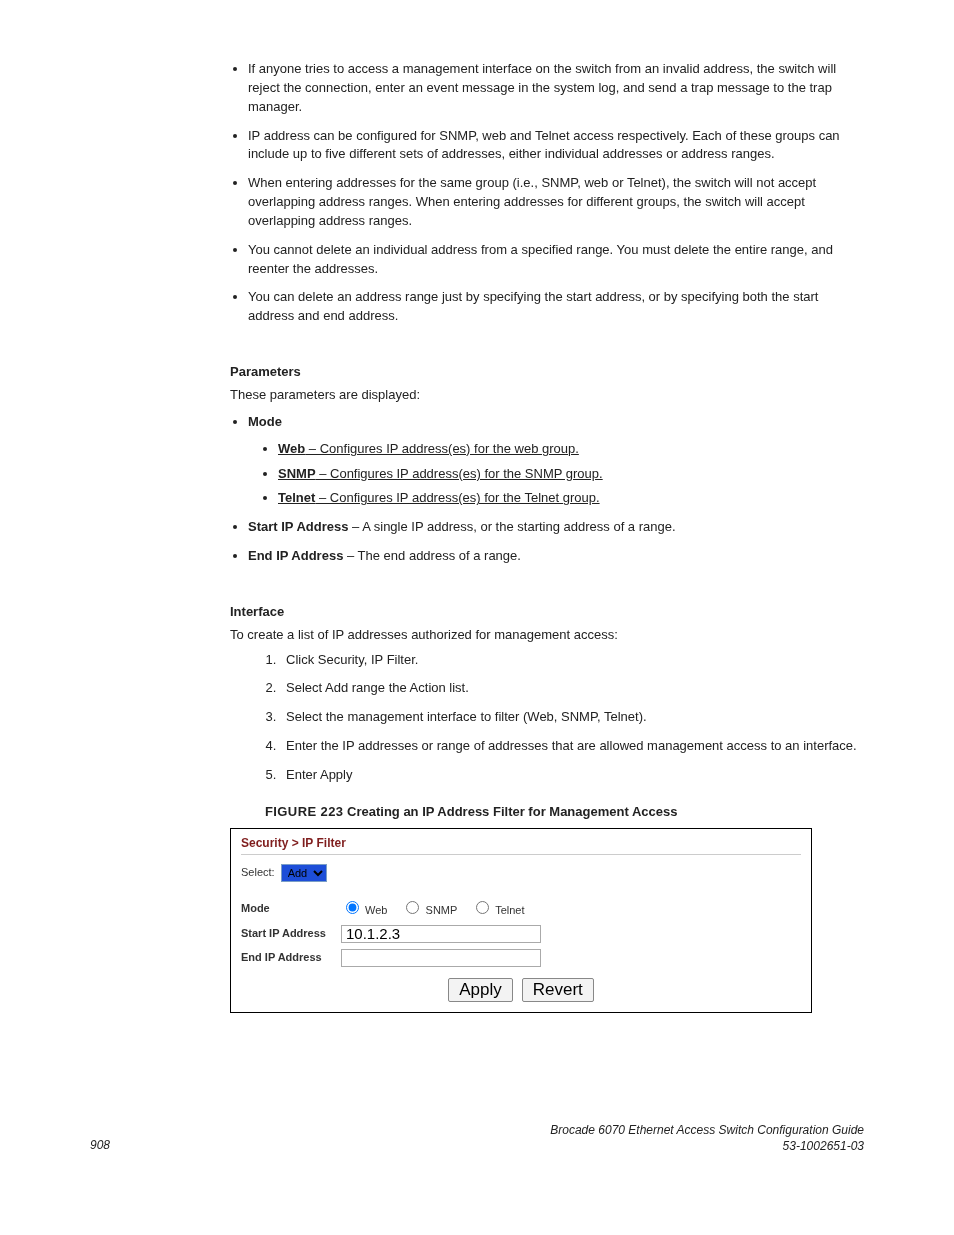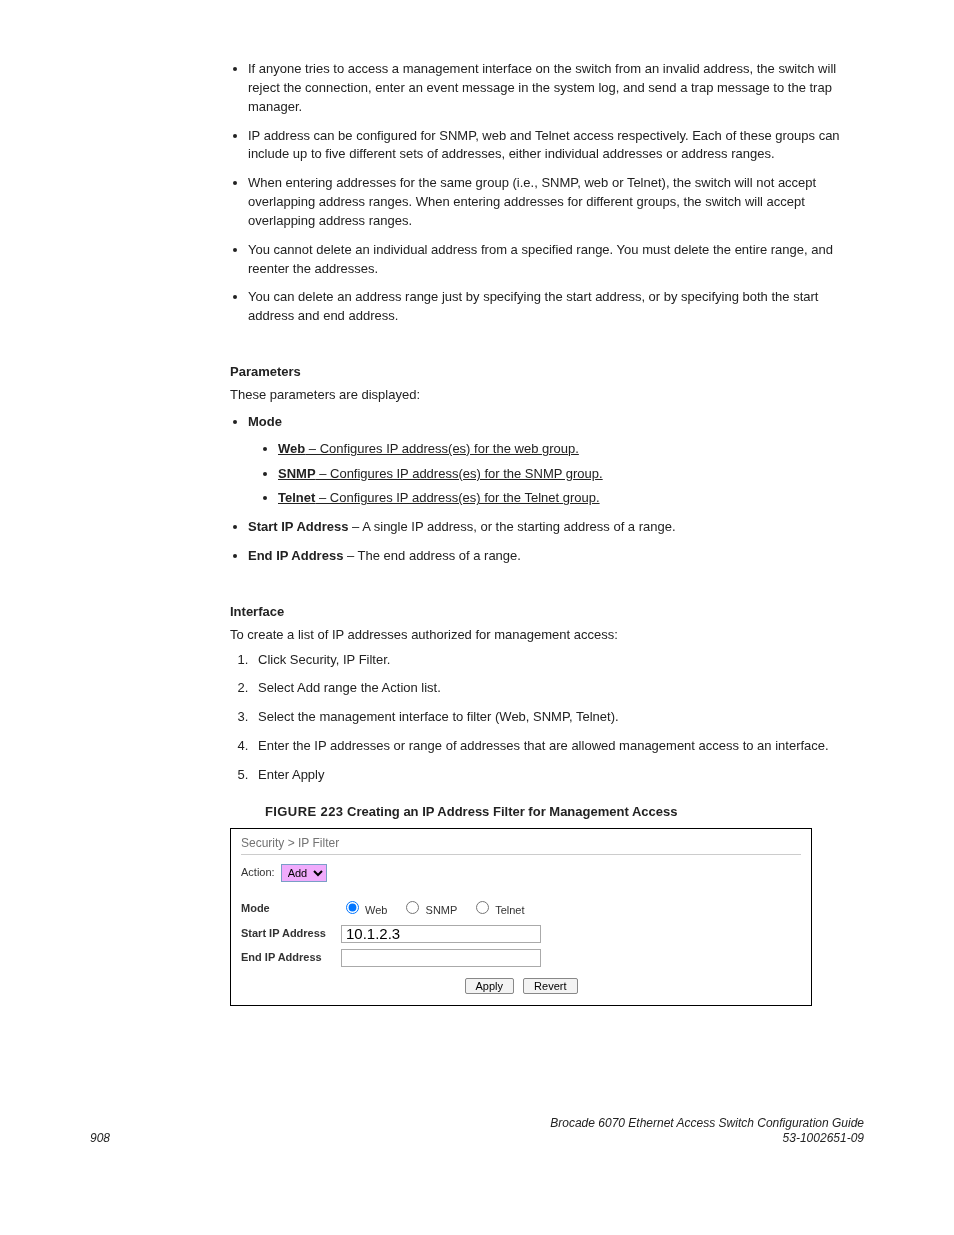--- a/index.html
+++ b/index.html
@@ -57,20 +57,21 @@
     margin-top: 37px;
     margin-bottom: 4px;
   }
   ol.steps {
     margin: 6px 0 18px 0;
     padding-left: 22px;
   }
   ol.steps li {
     margin-bottom: 10px;
     padding-left: 6px;
+    margin-left: 28px;
   }
   .figure-caption {
     margin-top: 16px;
     margin-bottom: 6px;
     margin-left: 35px;
   }
   .figure-caption .fig-label {
     font-family: Arial, sans-serif;
     font-weight: bold;
     letter-spacing: 0.4px;
@@ -81,43 +82,43 @@
 
   
   .fig223 {
     border: 1px solid #000;
     width: 580px;
     padding: 0;
     font-size: 11px;
     color: #333;
   }
   .fig223 .crumb {
-    color: #737373;
-    font-weight: normal;
+    color: #7f1d1d;
+    font-weight: bold;
     padding: 6px 10px 2px 10px;
     font-size: 12px;
   }
   .fig223 .sep {
     border-bottom: 1px solid #ccc;
     margin: 0 10px 6px 10px;
   }
   .fig223 .row {
     display: flex;
     align-items: center;
     padding: 3px 10px;
   }
   .fig223 .lab {
     width: 100px;
     font-size: 11px;
     font-weight: bold;
     color: #333;
   }
   .fig223 select.action {
     border: 1px solid #7a9ec6;
-    background: #f0abfc;
+    background: #1d4ed8;
     font-size: 11px;
     padding: 0 2px;
     height: 18px;
   }
   .fig223 .mode-opts label {
     margin-right: 14px;
     font-size: 11px;
     font-weight: normal;
   }
   .fig223 input[type=text] {
@@ -127,21 +128,21 @@
     font-size: 15px;
     padding: 0 4px;
   }
   .fig223 .fig-btns {
     text-align: center;
     padding: 8px 10px 10px 10px;
   }
   .fig223 .fig-btn {
     border: 1px solid #888;
     background: #f3f3f3;
-    font-size: 11px;
+    font-size: 17px;
     padding: 1px 10px;
     border-radius: 2px;
     margin: 0 3px;
   }
 
   .footer {
     margin-top: 110px;
     width: 100%;
     display: flex;
     justify-content: space-between;
@@ -201,21 +202,21 @@
 
     <div class="figure-caption">
       <span class="fig-label">FIGURE 223</span><span class="fig-title">  Creating an IP Address Filter for Management Access</span>
     </div>
 
     <div class="fig223">
       <div class="crumb">Security &gt; IP Filter</div>
       <div class="sep"></div>
 
       <div class="row">
-        <span style="margin-right:6px;">Action:</span>
+        <span style="margin-right:6px;">Select:</span>
         <select class="action">
           <option>Add</option>
         </select>
       </div>
 
       <div class="row mode-opts" style="margin-top:10px;">
         <span class="lab">Mode</span>
         <label><input type="radio" name="m" checked="" style=""> <span>Web</span></label>
         <label><input type="radio" name="m" style=""> <span>SNMP</span></label>
         <label><input type="radio" name="m" style=""> <span>Telnet</span></label>
@@ -236,16 +237,16 @@
         <button class="fig-btn">Revert</button>
       </div>
     </div>
 
   </div>
 
   <div class="footer">
     <div class="pnum">908</div>
     <div class="right">
       <div>Brocade 6070 Ethernet Access Switch Configuration Guide</div>
-      <div>53-1002651-09</div>
+      <div>53-1002651-03</div>
     </div>
   </div>
 </div>
 
 </body></html>

